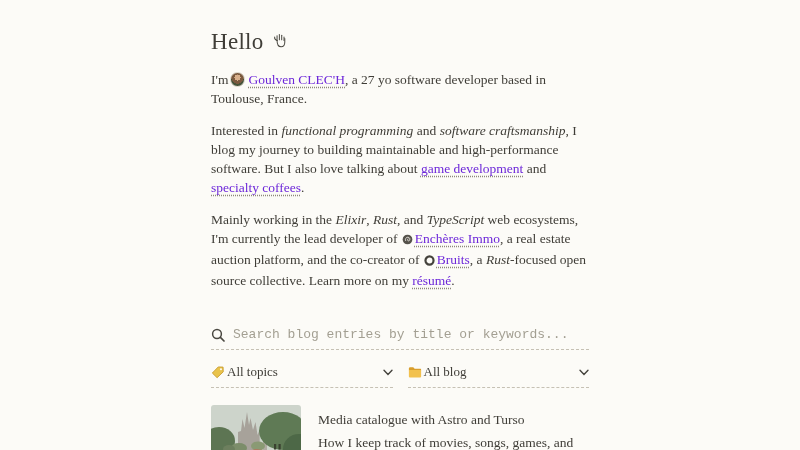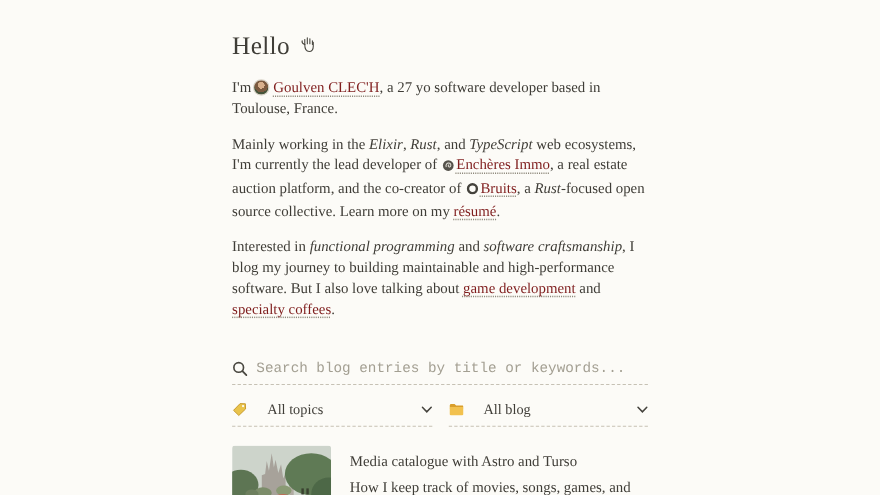--- a/index.html
+++ b/index.html
@@ -22,21 +22,21 @@
     margin-bottom:15px;
     display:flex; align-items:flex-start; gap:7px;
   }
   p.para {
     font-size:13.5px;
     line-height:19px;
     margin-bottom:13px;
   }
   em { font-style:italic; }
   .lk {
-    color:#7f1d1d;
+    color:#6d28d9;
     text-decoration:underline dotted;
     text-decoration-color:#8d887b;
     text-underline-offset:3px;
     cursor:pointer;
   }
   .avatar {
     display:inline-block; width:15px; height:15px; border-radius:50%;
     vertical-align:-3px; margin:0 3px 0 2px;
     background:radial-gradient(circle at 50% 35%, #d8b08c 0 28%, #7b5a3f 29% 58%, #46543a 59%);
     border:1px solid #d9d4c8;
@@ -51,21 +51,21 @@
   }
   .search-row input {
     flex:1; border:none; outline:none; background:transparent;
     font-family:Liberation Mono, monospace;
     font-size:13px; color:#15803d;
   }
   .search-row input::placeholder { color:#a39f92; }
   
   .filters { margin-top:14px; display:flex; gap:15px; }
   .select {
-    flex:1; display:flex; align-items:center; gap:18px;
+    flex:1; display:flex; align-items:center; gap:2px;
     border-bottom:1px dashed #c6c1b4;
     padding-bottom:7px; font-size:13px; cursor:pointer;
   }
   .select .value { flex:1; }
   
   .post {
     margin-top:17px;
     display:flex; gap:17px;
     cursor:pointer;
   }
@@ -92,28 +92,28 @@
             <path d="M12.2 10 V4.2"></path>
             <path d="M15.2 11 V6.5"></path>
             <path d="M6.2 11 c0 5 1.6 8.2 5.2 8.2 c3.2 0 4.8 -2.2 4.8 -6.2 V8.5"></path>
             <path d="M6.2 11 c-2.2 -1 -3.6 -2.6 -3.1 -4.4"></path>
           </g>
         </svg></span>
     </h1>
 
   <p class="para"><span>I'm</span><span class="avatar"></span><a class="lk">Goulven CLEC'H</a><span>, a 27 yo software developer based in Toulouse, France.</span></p>
 
+  <p class="para"><span>Interested in </span><em>functional programming</em><span> and </span><em>software craftsmanship</em><span>, I blog my journey to building maintainable and high-performance software. But I also love talking about </span><a class="lk">game development</a><span> and </span><a class="lk">specialty coffees</a><span>.</span></p>
+
   <p class="para"><span>Mainly working in the </span><em>Elixir</em><span>, </span><em>Rust</em><span>, and </span><em>TypeScript</em><span> web ecosystems, I'm currently the lead developer of </span><span class="inline-ico"><svg width="11" height="11" viewBox="0 0 12 12">
           <circle cx="6" cy="6" r="5.3" fill="#55524b"></circle>
           <path d="M4 7.5 C3.2 5.5 4.5 3.4 6.4 3.5 C8.2 3.6 9 5.2 8.4 6.6 C8 7.5 6.8 7.8 6.2 7 C5.7 6.3 6.1 5.2 7 5.2" fill="none" stroke="#e9e6de" stroke-width="1"></path>
         </svg></span><a class="lk">Enchères Immo</a><span>, a real estate auction platform, and the co-creator of </span><span class="inline-ico"><svg width="11" height="11" viewBox="0 0 12 12">
           <circle cx="6" cy="6" r="4.4" fill="none" stroke="#44423c" stroke-width="2.4"></circle>
         </svg></span><a class="lk">Bruits</a><span>, a </span><em>Rust</em><span>-focused open source collective. Learn more on my </span><a class="lk">résumé</a><span>.</span></p>
-
-  <p class="para"><span>Interested in </span><em>functional programming</em><span> and </span><em>software craftsmanship</em><span>, I blog my journey to building maintainable and high-performance software. But I also love talking about </span><a class="lk">game development</a><span> and </span><a class="lk">specialty coffees</a><span>.</span></p>
 
   <div class="search-row">
     <span style="line-height:0;"><svg width="14" height="14" viewBox="0 0 14 14">
           <circle cx="6" cy="6" r="4.4" fill="none" stroke="#4a4841" stroke-width="1.5"></circle>
           <path d="M9.4 9.4 L13 13" stroke="#4a4841" stroke-width="1.7" stroke-linecap="round"></path>
         </svg></span>
     <input type="text" placeholder="Search blog entries by title or keywords..." style="">
   </div>
 
   <div class="filters">

